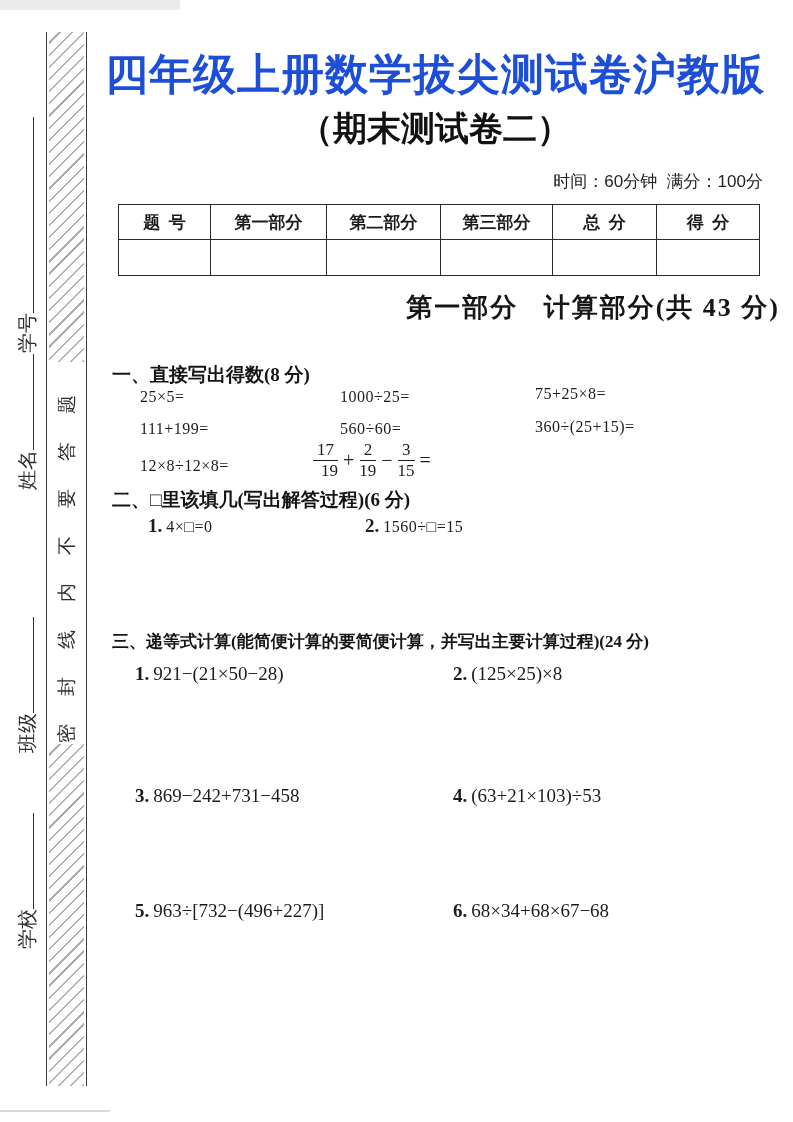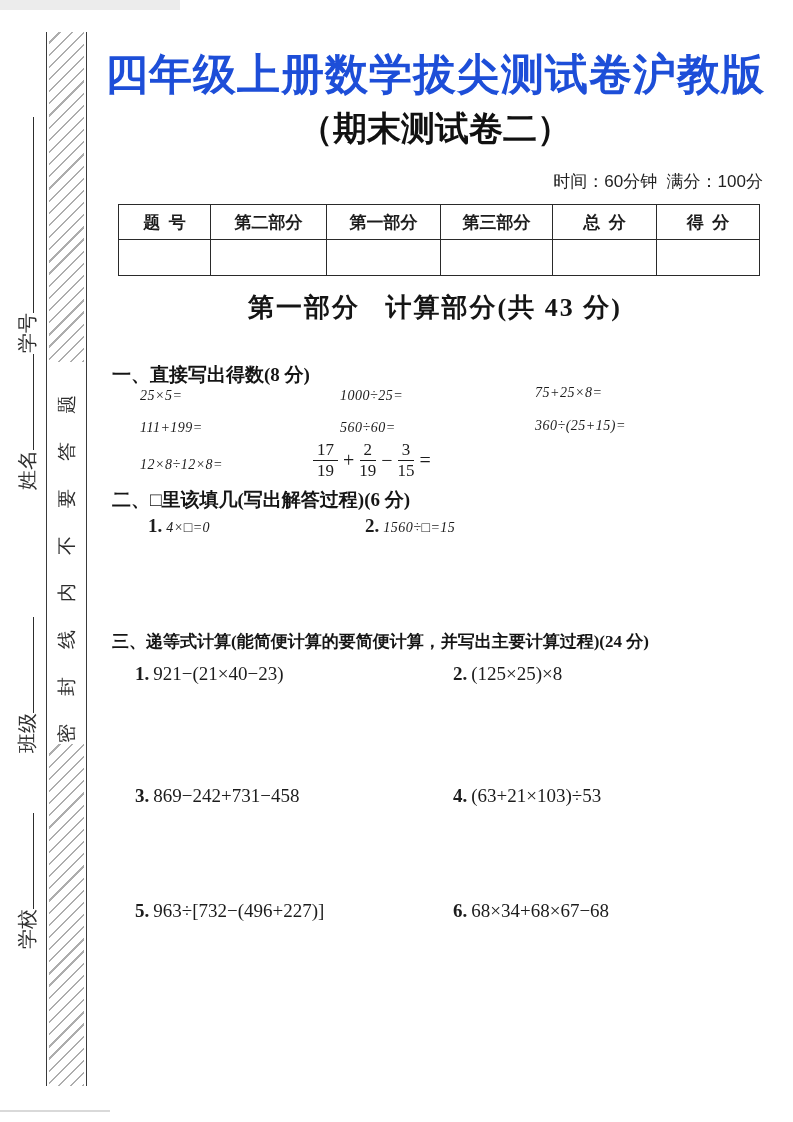--- a/index.html
+++ b/index.html
@@ -75,31 +75,31 @@
     border-right:1.2px solid #2a2a2a;
     border-bottom:1.2px solid #2a2a2a;
     display:flex; align-items:center; justify-content:center;
     font-size:17px; font-weight:bold; color:#1c1c1c; white-space:pre;
   }
   .score-table .cell:nth-child(6n) { border-right:none; }
   .score-table .cell:nth-child(n+7) { border-bottom:none; }
 
   
   .sec-heading {
-    left:90px; top:290px; width:690px; text-align:center;
+    left:90px; top:290px; width:690px; text-align:right;
     font-size:26px; font-weight:bold; letter-spacing:2px; color:#151515; white-space:pre;
   }
   .part-title { font-size:19px; font-weight:bold; color:#151515; white-space:pre; }
-  .eq { font-size:14px; color:#1c1c1c; letter-spacing:0.5px; white-space:pre;font-style:italic; }
+  .eq { font-size:16px; color:#1c1c1c; letter-spacing:0.5px; white-space:pre; }
   .item { font-size:19px; color:#1c1c1c; white-space:pre; }
   .item .no { font-weight:bold; padding-right:4px; }
 
   
   .frac-expr { display:flex; align-items:center; gap:5px; font-size:19px; }
-  .frac { display:inline-flex; flex-direction:column; align-items:center; line-height:1.05; font-size:17px; }
+  .frac { display:inline-flex; flex-direction:column; align-items:flex-end; line-height:1.05; font-size:17px; }
   .frac .num { display:block; border-bottom:1.4px solid #1c1c1c; padding:0 4px 1px; }
   .frac .den { display:block; padding-top:1px; }
   .frac-op { font-size:20px; }
 </style>
 </head>
 <body>
 
 <div class="abs scan-top-edge"></div>
 <div class="abs scan-bottom-edge"></div>
 
@@ -121,22 +121,22 @@
 <div class="mfield" style="left:-47px; top:858px; width:150px;">
   <span>学校</span><span class="fld-line" style="width:96px;"></span>
 </div>
 
 <div class="abs page-title">四年级上册数学拔尖测试卷沪教版</div>
 <div class="abs page-subtitle">（期末测试卷二）</div>
 <div class="abs exam-info pre">时间：60分钟  满分：100分</div>
 
 <div class="abs score-table">
   <div class="cell">题  号</div>
+  <div class="cell">第一部分</div>
   <div class="cell">第二部分</div>
-  <div class="cell">第一部分</div>
   <div class="cell">第三部分</div>
   <div class="cell">总  分</div>
   <div class="cell">得  分</div>
   <div class="cell"></div>
   <div class="cell"></div>
   <div class="cell"></div>
   <div class="cell"></div>
   <div class="cell"></div>
 </div>
 
@@ -172,20 +172,20 @@
   <span class="frac-op">=</span>
 </div>
 
 <div class="abs part-title" style="left:112px; top:487px;">二、□里该填几(写出解答过程)(6 分)</div>
 
 <span class="abs item" style="left:148px; top:515px;"><span class="no">1.</span><span class="eq">4×□=0</span></span>
 <span class="abs item" style="left:365px; top:515px;"><span class="no">2.</span><span class="eq">1560÷□=15</span></span>
 
 <div class="abs part-title" style="left:112px; top:630px; font-size:17px;">三、递等式计算(能简便计算的要简便计算，并写出主要计算过程)(24 分)</div>
 
-<span class="abs item" style="left:135px; top:663px;"><span class="no">1.</span><span>921−(21×40−23)</span></span>
+<span class="abs item" style="left:135px; top:663px;"><span class="no">1.</span><span>921−(21×50−28)</span></span>
 <span class="abs item" style="left:453px; top:663px;"><span class="no">2.</span><span>(125×25)×8</span></span>
 
 <span class="abs item" style="left:135px; top:785px;"><span class="no">3.</span><span>869−242+731−458</span></span>
 <span class="abs item" style="left:453px; top:785px;"><span class="no">4.</span><span>(63+21×103)÷53</span></span>
 
 <span class="abs item" style="left:135px; top:900px;"><span class="no">5.</span><span>963÷[732−(496+227)]</span></span>
 <span class="abs item" style="left:453px; top:900px;"><span class="no">6.</span><span>68×34+68×67−68</span></span>
 
 </body></html>

